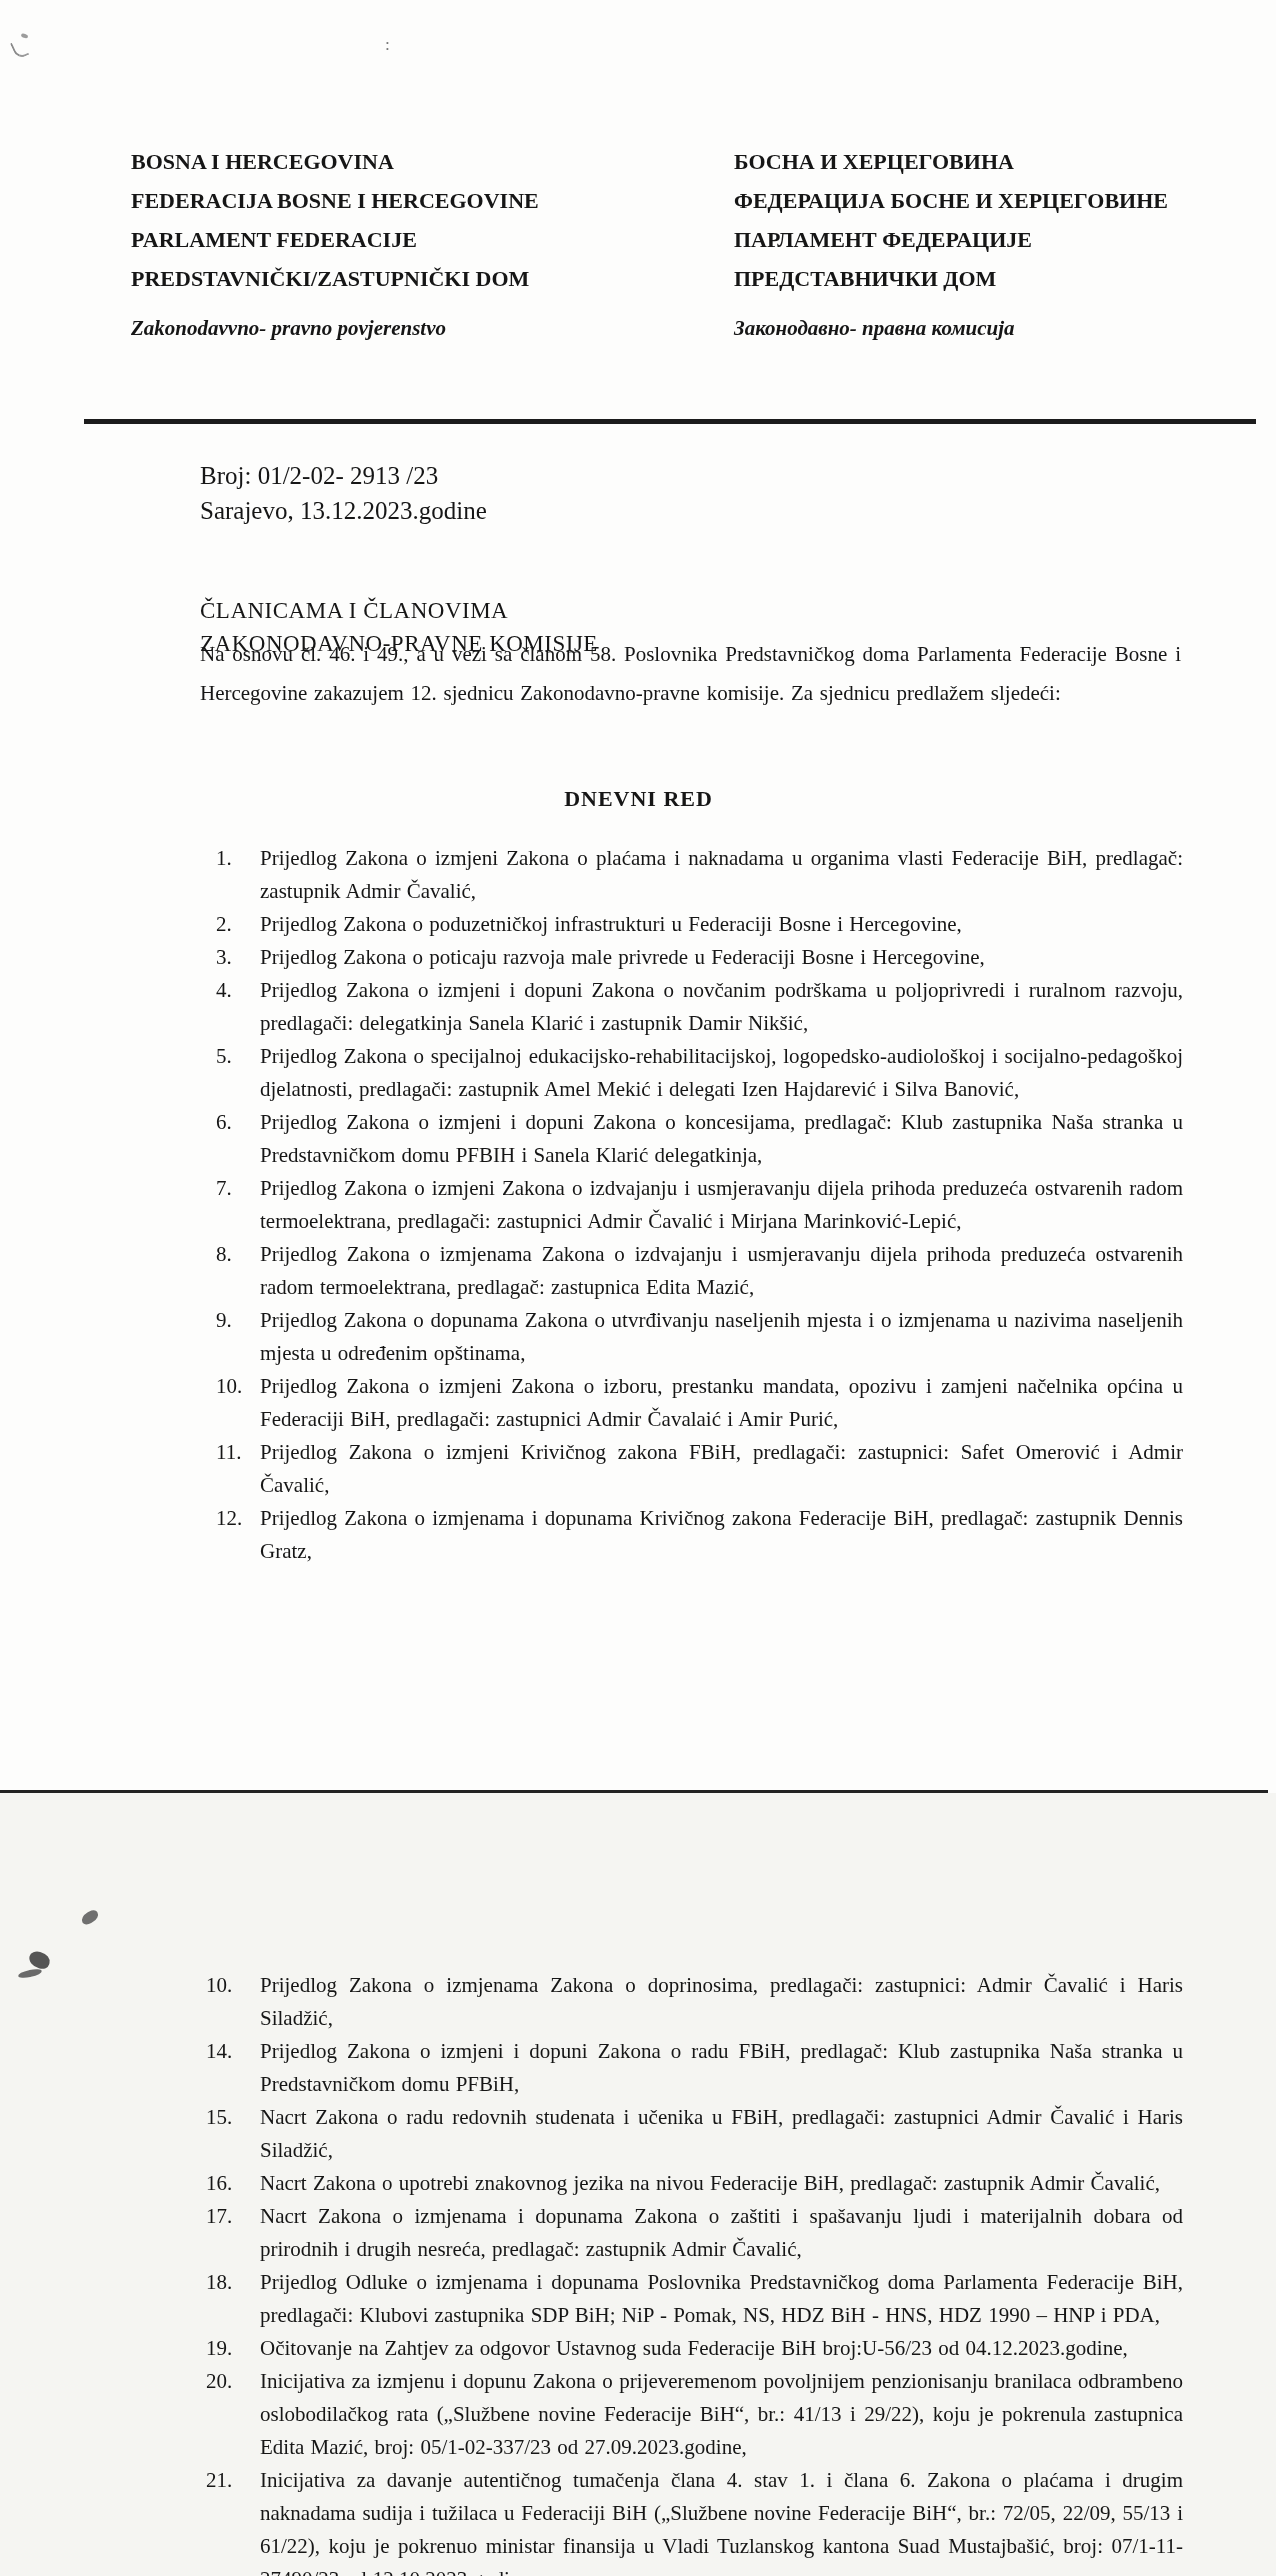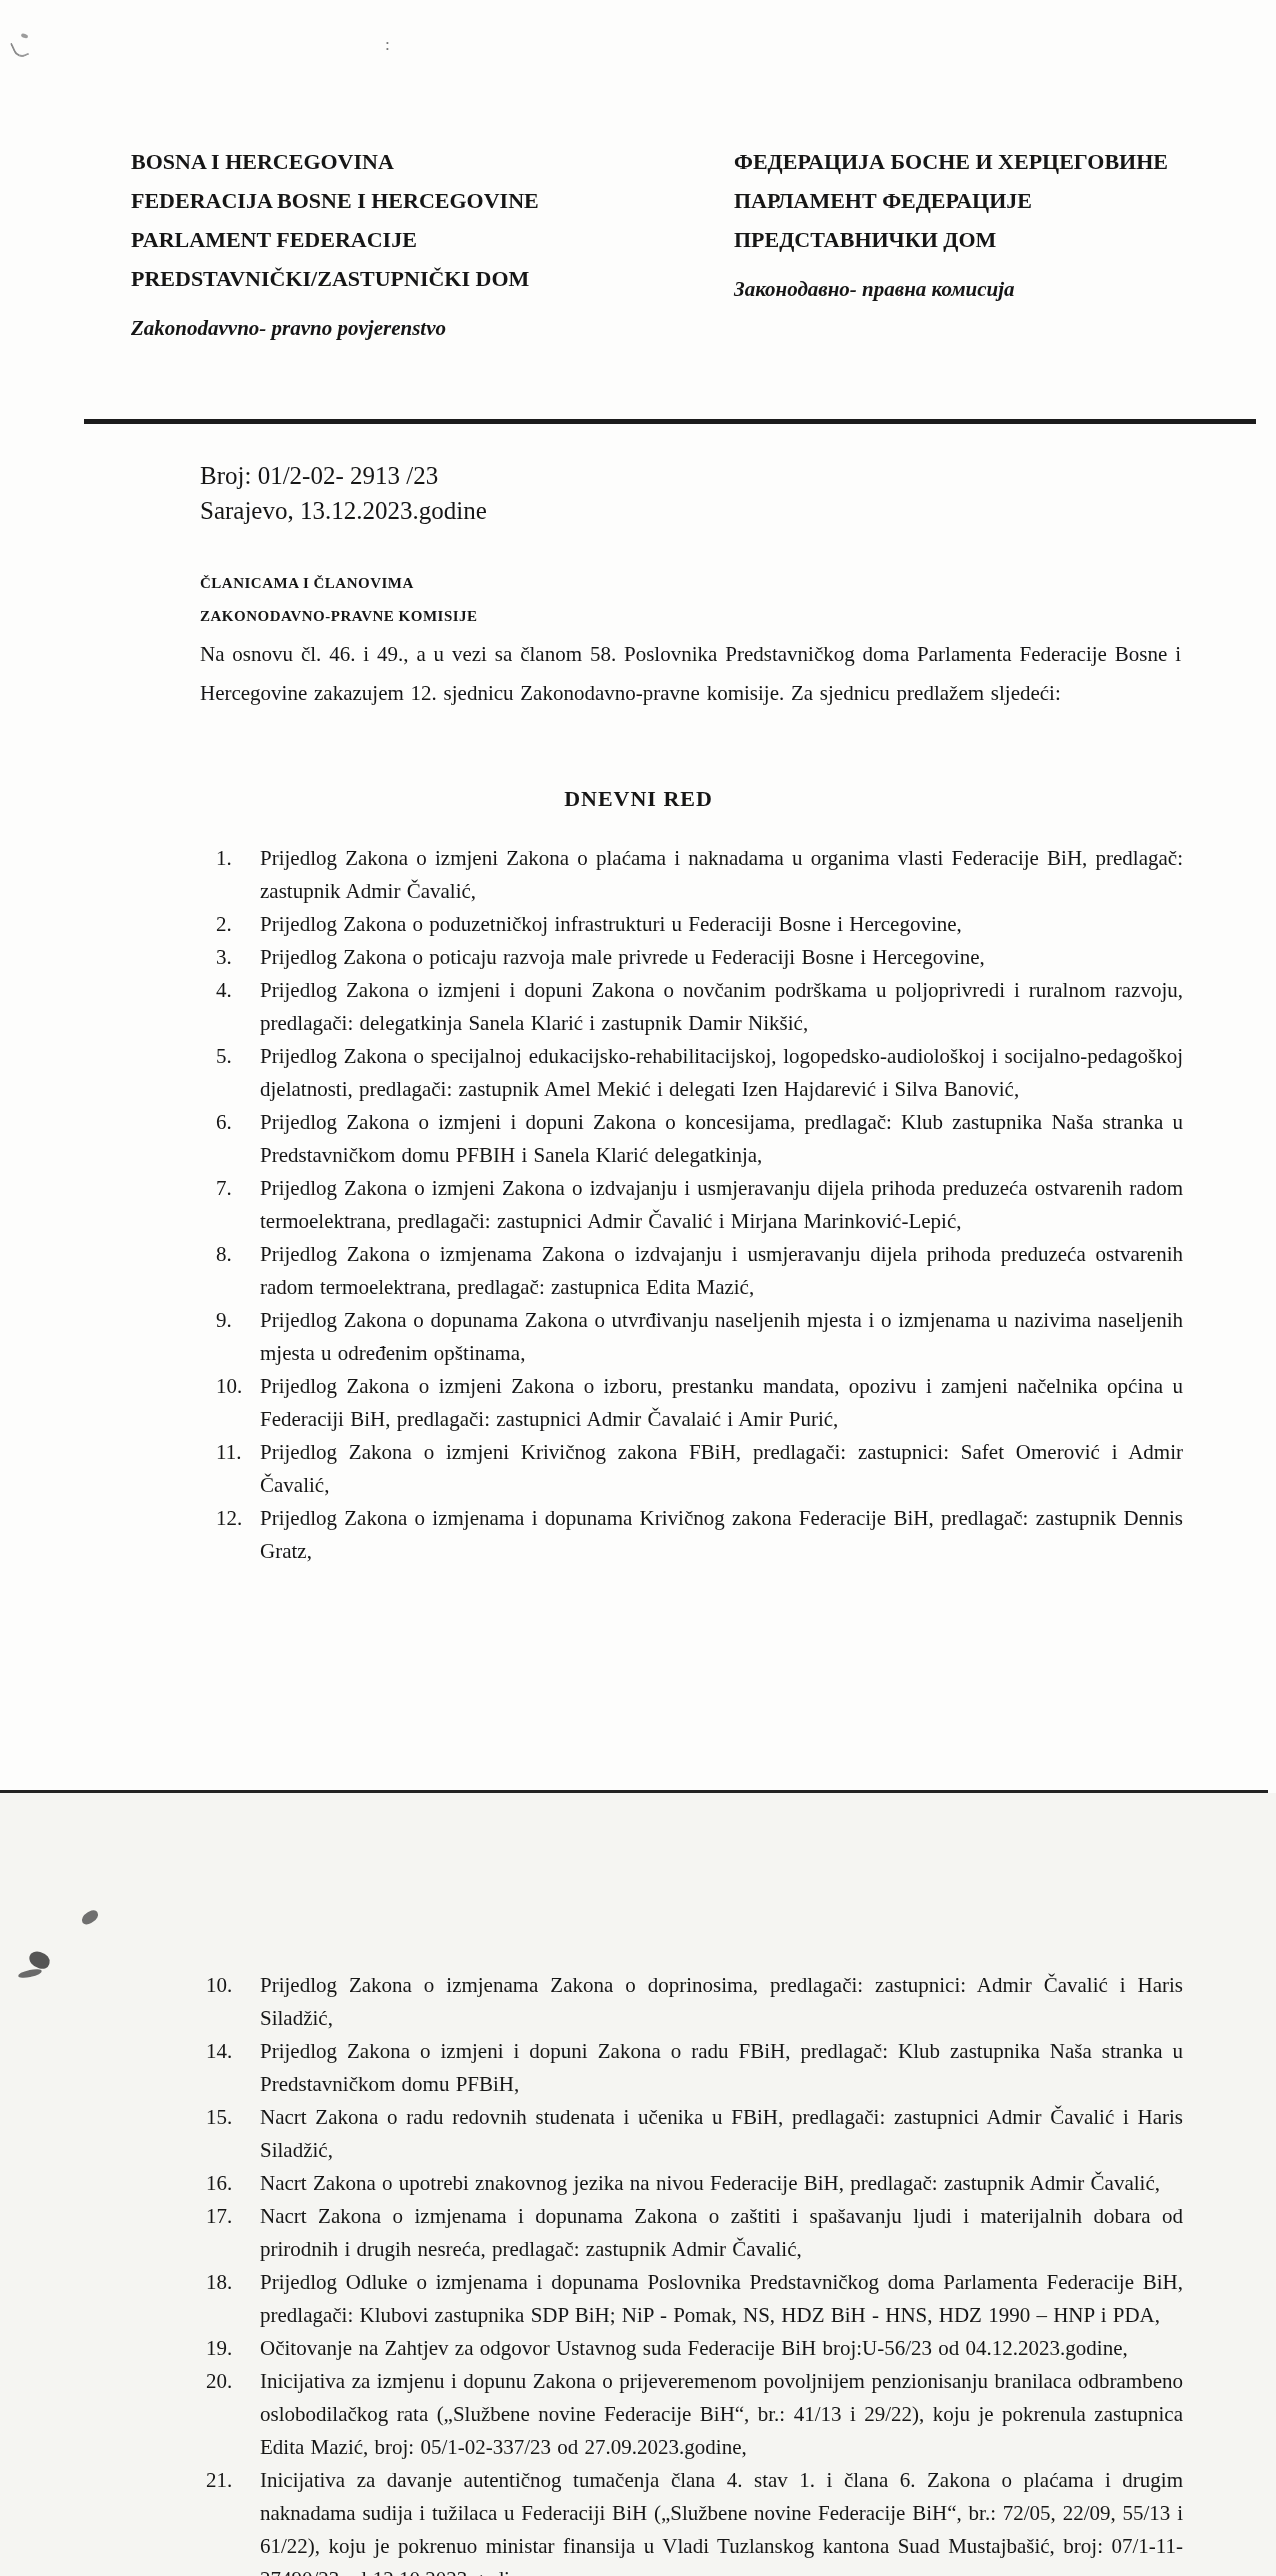--- a/index.html
+++ b/index.html
@@ -13,21 +13,21 @@
   
   .hcol { position:absolute; top:142px; text-align:left; font-weight:bold; font-size:22px; line-height:39px; }
   .hcol.left  { left:131px;  width:510px; }
   .hcol.right { left:734px; width:510px; }
   .hsub { margin-top:14.4px; font-style:italic; font-size:21px; line-height:33px; }
   .hrule { position:absolute; left:84px; top:419px; width:1172px; height:4.6px; background:#1c1c1c; }
 
   
   .refblk { position:absolute; left:200px; top:458px; font-size:25px; line-height:35px; }
 
-  .addr { position:absolute; left:200px; top:567px; font-weight:bold; font-size:15px; line-height:33px; letter-spacing:0.5px; }
+  .addr { position:absolute; left:200px; top:594px; font-weight:normal; font-size:23px; line-height:33px; letter-spacing:0.5px; }
 
   .intro { position:absolute; left:200px; top:635px; width:981px; font-size:21px; line-height:39px; text-align:justify; word-spacing:1.5px; }
 
   .dnevni { position:absolute; left:0; top:786px; width:1277px; text-align:center; font-weight:bold; font-size:22px; letter-spacing:1px; }
 
   
   .agenda { position:absolute; font-size:21px; }
   .agenda.p1 { left:216px; top:842px; width:967px; }
   .agenda.p2 { left:206px; top:1969px; width:977px; }
   .agenda-item { display:flex; line-height:33px; }
@@ -69,20 +69,21 @@
       </div>
     <div class="hsub">
 
         <div>Zakonodavvno- pravno povjerenstvo</div>
       </div>
   </div>
 
   <div class="hcol right">
     <div>
 
+    <div>БОСНА И ХЕРЦЕГОВИНА</div>
         <div>ФЕДЕРАЦИЈА БОСНЕ И ХЕРЦЕГОВИНЕ</div>
         <div>ПАРЛАМЕНТ ФЕДЕРАЦИЈЕ</div>
         <div>ПРЕДСТАВНИЧКИ ДОМ</div>
       </div>
     <div class="hsub">Законодавно- правна комисија</div>
   </div>
 
   <div class="hrule"></div>
 
   <div class="refblk">

